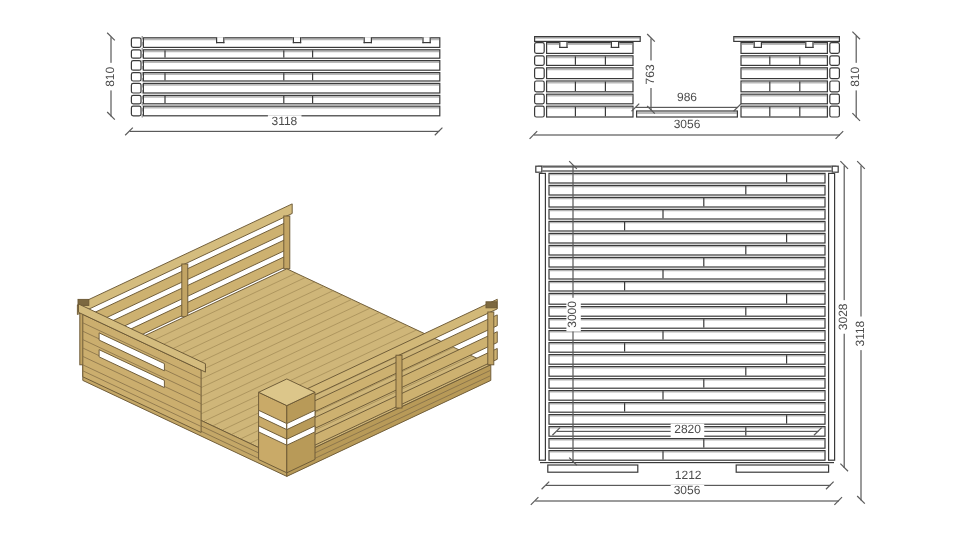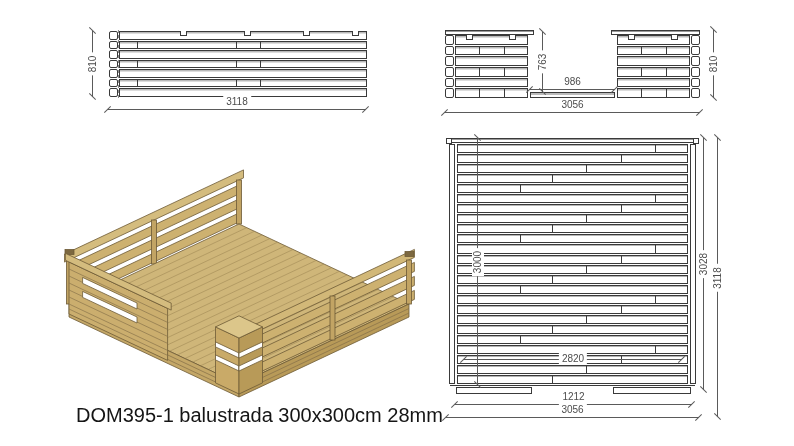--- a/index.html
+++ b/index.html
@@ -380,14 +380,13 @@
       <polygon points="160.5,170.9 184,182 184,238 160.5,226.9" fill="#c9aa68"></polygon>
       <polygon points="160.5,203.9 184,215 184,210 160.5,198.9" fill="#ffffff"></polygon>
       <polygon points="160.5,190.9 184,202 184,197 160.5,185.9" fill="#ffffff"></polygon>
       <polygon points="184,182 207.5,170.9 207.5,226.9 184,238" fill="#b89a58"></polygon>
       <polygon points="184,215 207.5,203.9 207.5,198.9 184,210" fill="#ffffff"></polygon>
       <polygon points="184,202 207.5,190.9 207.5,185.9 184,197" fill="#ffffff"></polygon>
       <polygon points="160.5,170.9 184,159.8 207.5,170.9 184,182" fill="#dcc68a"></polygon>
     </g>
   </svg>
 
-  <div id="caption">DOM395-1 balustrada 300x300cm 28mm</div>
 </div>
 
 </body></html>

